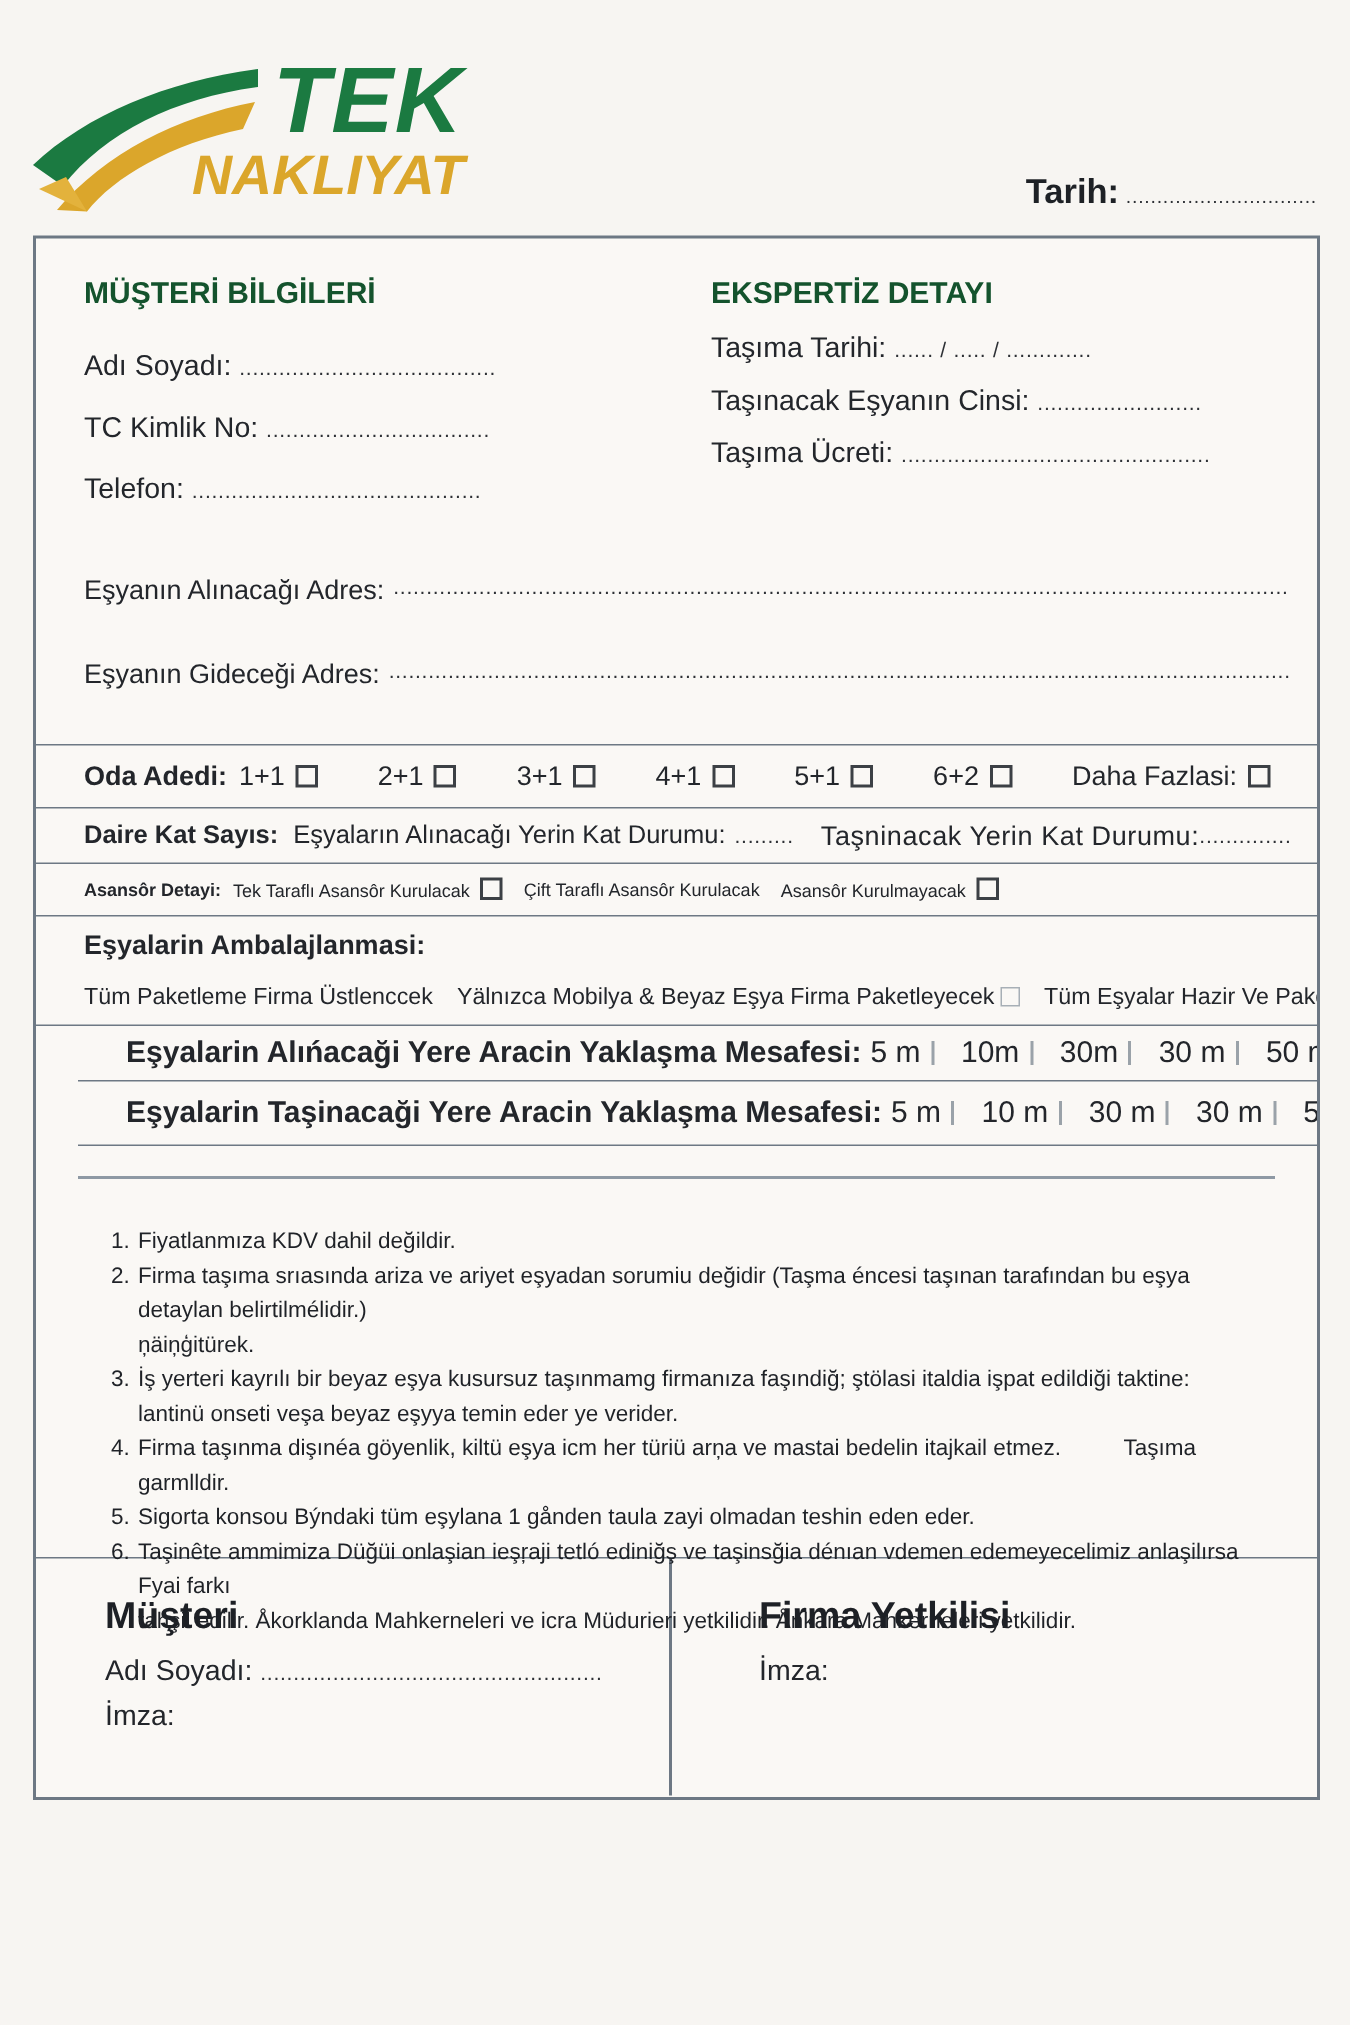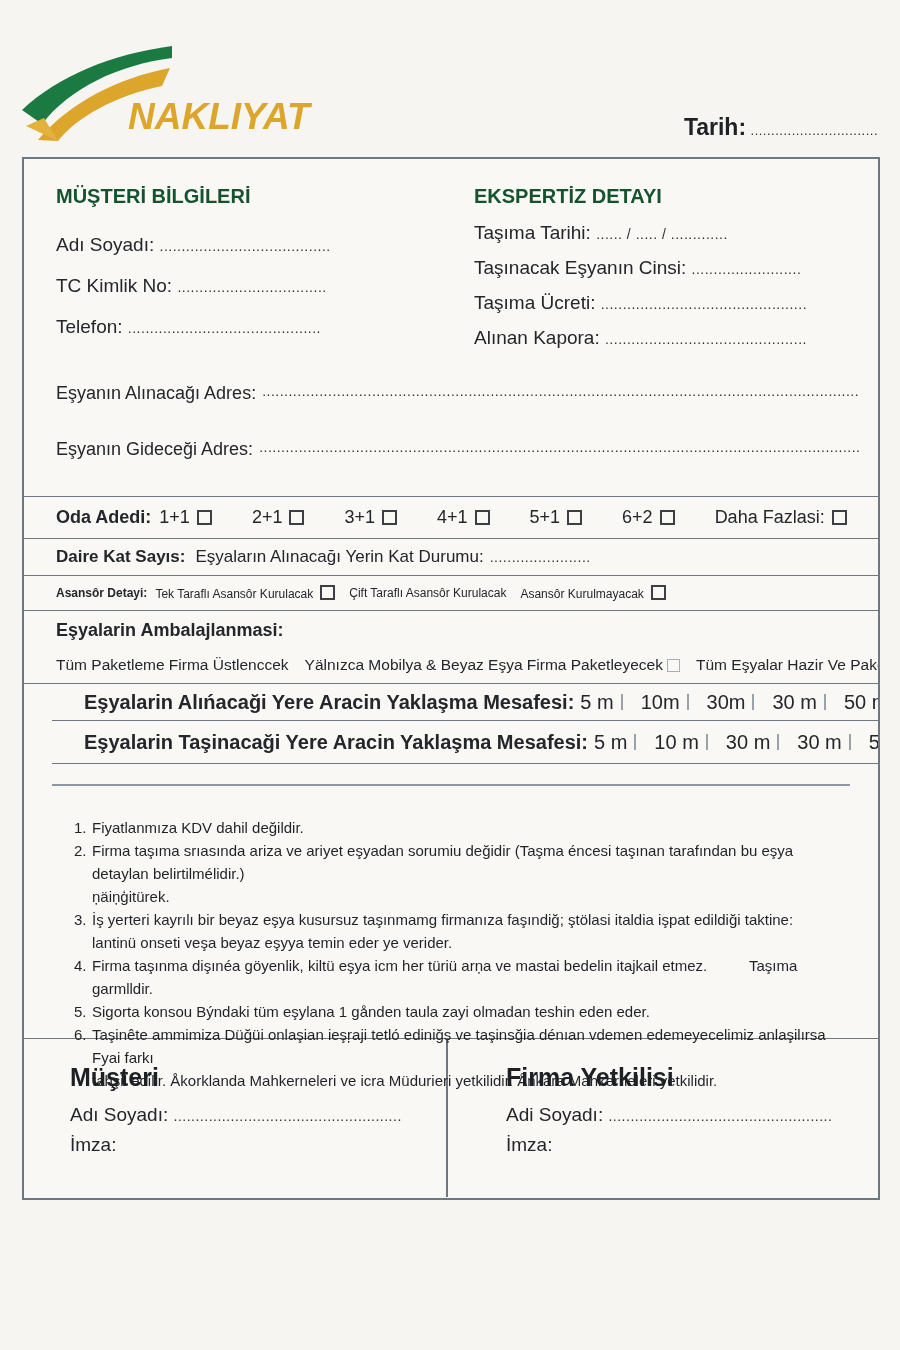--- a/index.html
+++ b/index.html
@@ -102,20 +102,21 @@
 </style>
 </head>
 <body>
 
 <div class="logo-wrap">
   <svg class="logo-swoosh" width="160" height="108" viewBox="0 0 160 108">
     <path d="M8,76 C44,42 98,20 158,12 L158,24 C104,31 56,54 28,90 Z" fill="#1b7a41"></path>
     <path d="M24,106 C56,68 104,44 156,34 L148,52 C100,62 62,84 44,107 Z" fill="#dba62b"></path>
     <path d="M12,92 L44,107 L30,84 Z" fill="#e3b23c"></path>
   </svg>
+  <div class="logo-tek">TEK</div>
   <div class="logo-nakliyat">NAKLIYAT</div>
 </div>
 
 <div class="tarih-row">
   <span class="tarih-label">Tarih:</span>
   <span class="dots">...............................</span>
 </div>
 
 <div class="form-box">
 
@@ -142,24 +143,20 @@
           <span>Taşıma Tarihi:</span>
           <span class="dots">...... / ..... / .............</span>
         </div>
         <div class="field">
           <span>Taşınacak Eşyanın Cinsi:</span>
           <span class="dots">.........................</span>
         </div>
         <div class="field">
           <span>Taşıma Ücreti:</span>
           <span class="dots">...............................................</span>
-        </div>
-        <div class="field">
-          <span>Alınan Kapora:</span>
-          <span class="dots">..............................................</span>
         </div>
       </div>
     </div>
     <div class="addr addr1">
       <span>Eşyanın Alınacağı Adres:</span>
       <span class="dots">........................................................................................................................................................................................................</span>
     </div>
     <div class="addr addr2">
       <span>Eşyanın Gideceği Adres:</span>
       <span class="dots">........................................................................................................................................................................................................</span>
@@ -174,20 +171,21 @@
     <span class="opt"><span>4+1</span><span class="checkbox"></span></span>
     <span class="opt"><span>5+1</span><span class="checkbox"></span></span>
     <span class="opt"><span>6+2</span><span class="checkbox"></span></span>
     <span class="opt opt-more"><span>Daha Fazlasi:</span><span class="checkbox"></span></span>
   </div>
 
   <div class="row floors-row hline">
     <span class="row-label">Daire Kat Sayıs:</span>
     <span class="sub">Eşyaların Alınacağı Yerin Kat Durumu:</span>
     <span class="dots">.........</span>
+    <span class="wide">Taşninacak Yerin Kat Durumu:</span>
     <span class="dots">..............</span>
   </div>
 
   <div class="row elevator-row hline">
     <span class="row-label">Asansôr Detayi:</span>
     <span class="opt"><span>Tek Taraflı Asansôr Kurulacak</span><span class="checkbox"></span></span>
     <span class="opt"><span>Çift Taraflı Asansôr Kurulacak</span></span>
     <span class="opt"><span>Asansôr Kurulmayacak</span><span class="checkbox"></span></span>
   </div>
 
@@ -269,22 +267,18 @@
         <span>Adı Soyadı:</span>
         <span class="dots">....................................................</span>
       </div>
       <div class="sig-field">
         <span>İmza:</span>
       </div>
     </div>
     <div class="sig-col sig-right">
       <div class="sig-title">Firma Yetkilisi</div>
       <div class="sig-field">
-        <span>Adi Soyadı:</span>
-        <span class="dots">...................................................</span>
-      </div>
-      <div class="sig-field">
         <span>İmza:</span>
       </div>
     </div>
   </div>
 
 </div>
 
 </body></html>

